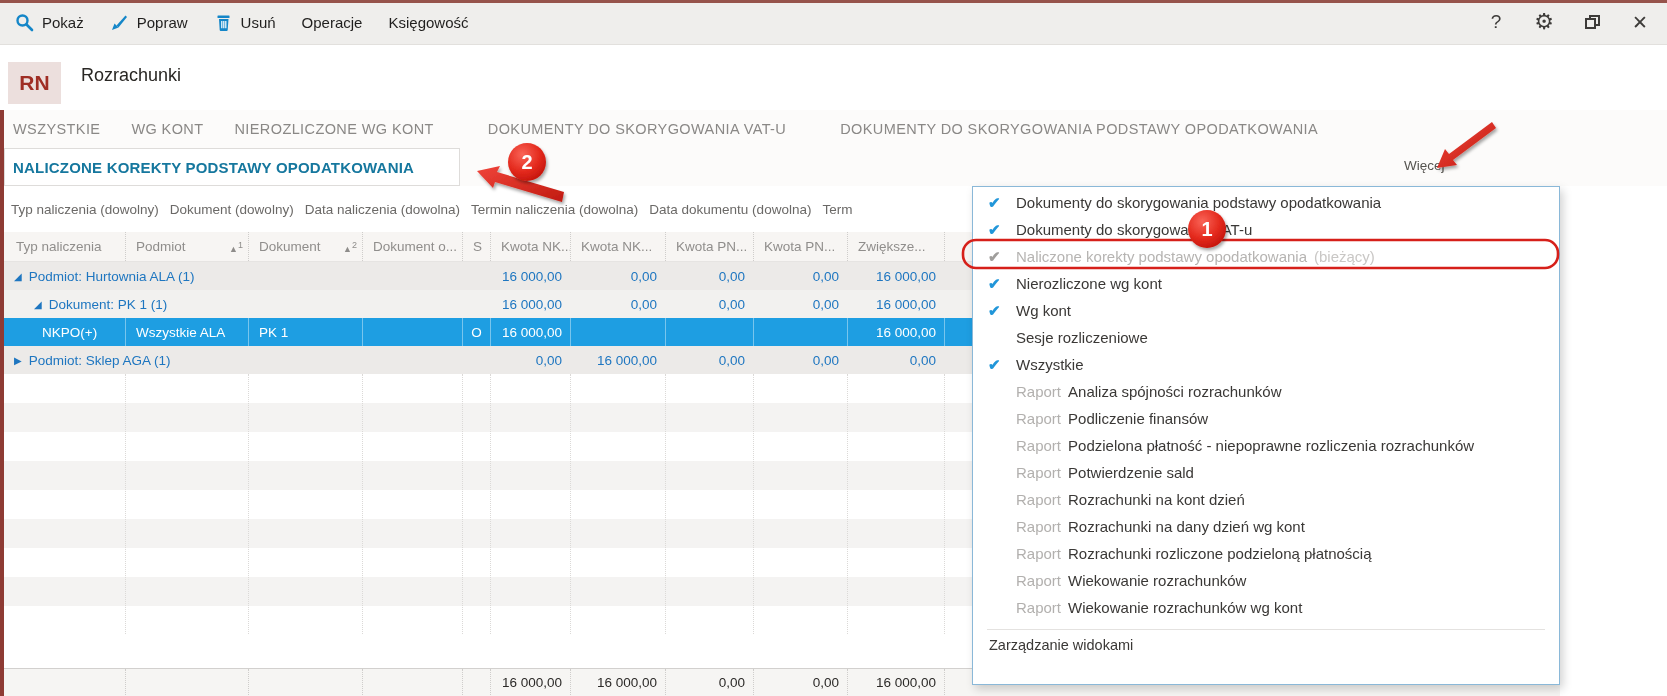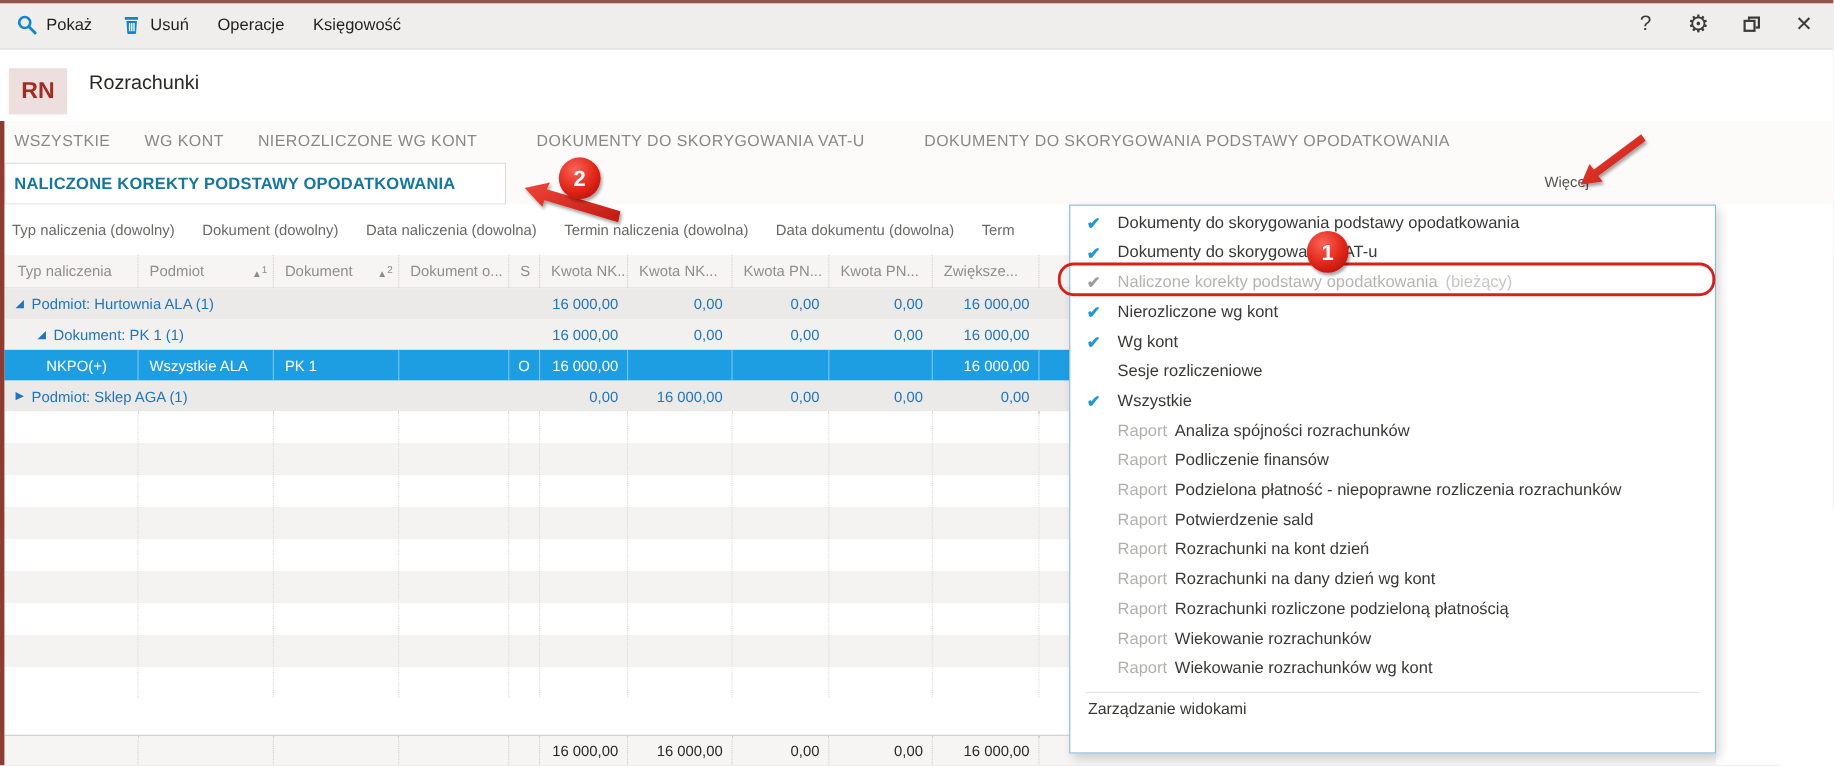--- a/index.html
+++ b/index.html
@@ -35,21 +35,21 @@
   .tabs-row1 { display:flex; align-items:center; height:38px; padding-left:9px; }
   .tab1 { font-size:14.5px; letter-spacing:.4px; color:#8a8886; white-space:nowrap; margin-right:31px; }
   .tab1.wide-gap { margin-left:23px; }
   .active-tab { position:absolute; left:0; top:38px; width:456px; height:38px; background:#fff;
                 border:1px solid #dedcda; display:flex; align-items:center; padding-left:8px;
                 font-size:15px; font-weight:bold; letter-spacing:.2px; color:#15779e; }
   .more-link { position:absolute; left:1400px; top:48px; font-size:13.5px; color:#55534f; }
 
   
   .filterbar { position:absolute; top:186px; left:4px; right:0; height:46px; background:#fff;
-               display:flex; align-items:center; gap:25px; padding-left:7px; }
+               display:flex; align-items:center; gap:11px; padding-left:7px; }
   .filter-item { font-size:13.5px; color:#6b6967; white-space:nowrap; }
 
   
   .grid-header { position:absolute; top:232px; left:4px; width:1556px; height:30px; background:#f7f5f3;
                  border-bottom:1px solid #e6e4e2; display:flex; }
   .hcell { display:flex; align-items:center; padding-left:10px; font-size:13.5px; color:#908e8c;
            border-left:1px dotted #cfcdcb; overflow:hidden; white-space:nowrap; }
   .hcell:first-child { border-left:none; padding-left:12px; }
   .hcell .sort { margin-left:auto; padding-right:5px; font-size:9px; color:#8e8c8a; }
   .hcell .sort sup { font-size:9px; }
@@ -108,20 +108,27 @@
     <div class="tb-items" id="toolbar-items">
         <div class="tb-item">
           <svg width="19" height="19" viewBox="0 0 19 19">
             <circle cx="7.5" cy="7.5" r="5" fill="none" stroke="#1486c8" stroke-width="2.4"></circle>
             <line x1="11.5" y1="11.5" x2="17" y2="17" stroke="#1486c8" stroke-width="2.6" stroke-linecap="round"></line>
           </svg>
           <span>Pokaż</span>
         </div>
         <div class="tb-item">
           <svg width="19" height="19" viewBox="0 0 19 19">
+            <path d="M2 17 L4.5 10.5 L8.5 14.5 Z" fill="#1486c8"></path>
+            <path d="M6.5 12.5 L15.5 2.5 L17 4 L8.5 14.5 Z" fill="#1486c8"></path>
+          </svg>
+          <span>Popraw</span>
+        </div>
+        <div class="tb-item">
+          <svg width="19" height="19" viewBox="0 0 19 19">
             <rect x="3.5" y="2.5" width="12" height="2.4" rx="0.5" fill="#1486c8"></rect>
             <path d="M5 6 h9.5 l-0.8 11 a1 1 0 0 1 -1 0.9 h-6 a1 1 0 0 1 -1 -0.9 Z" fill="#1486c8"></path>
             <line x1="7.8" y1="8" x2="7.8" y2="15.3" stroke="#fff" stroke-width="1.2"></line>
             <line x1="9.8" y1="8" x2="9.8" y2="15.3" stroke="#fff" stroke-width="1.2"></line>
             <line x1="11.8" y1="8" x2="11.8" y2="15.3" stroke="#fff" stroke-width="1.2"></line>
           </svg>
           <span>Usuń</span>
         </div>
         <div class="tb-item">
           <span>Operacje</span>

